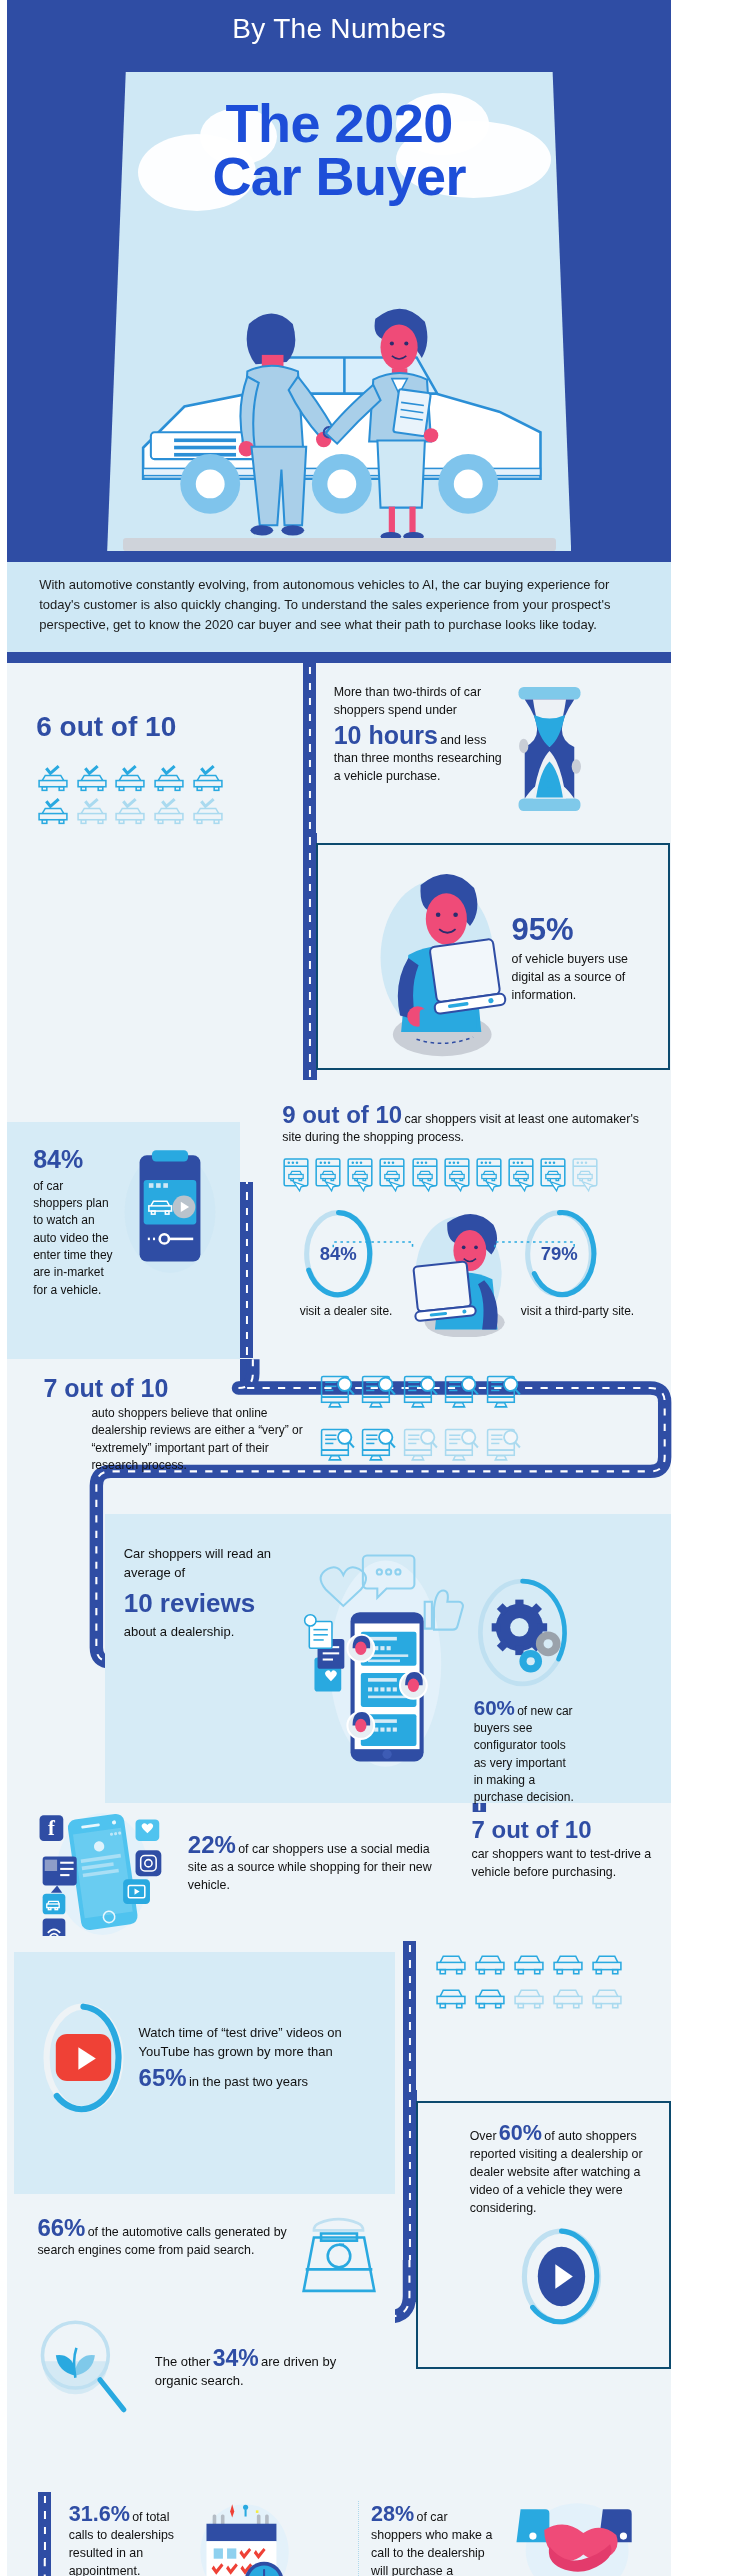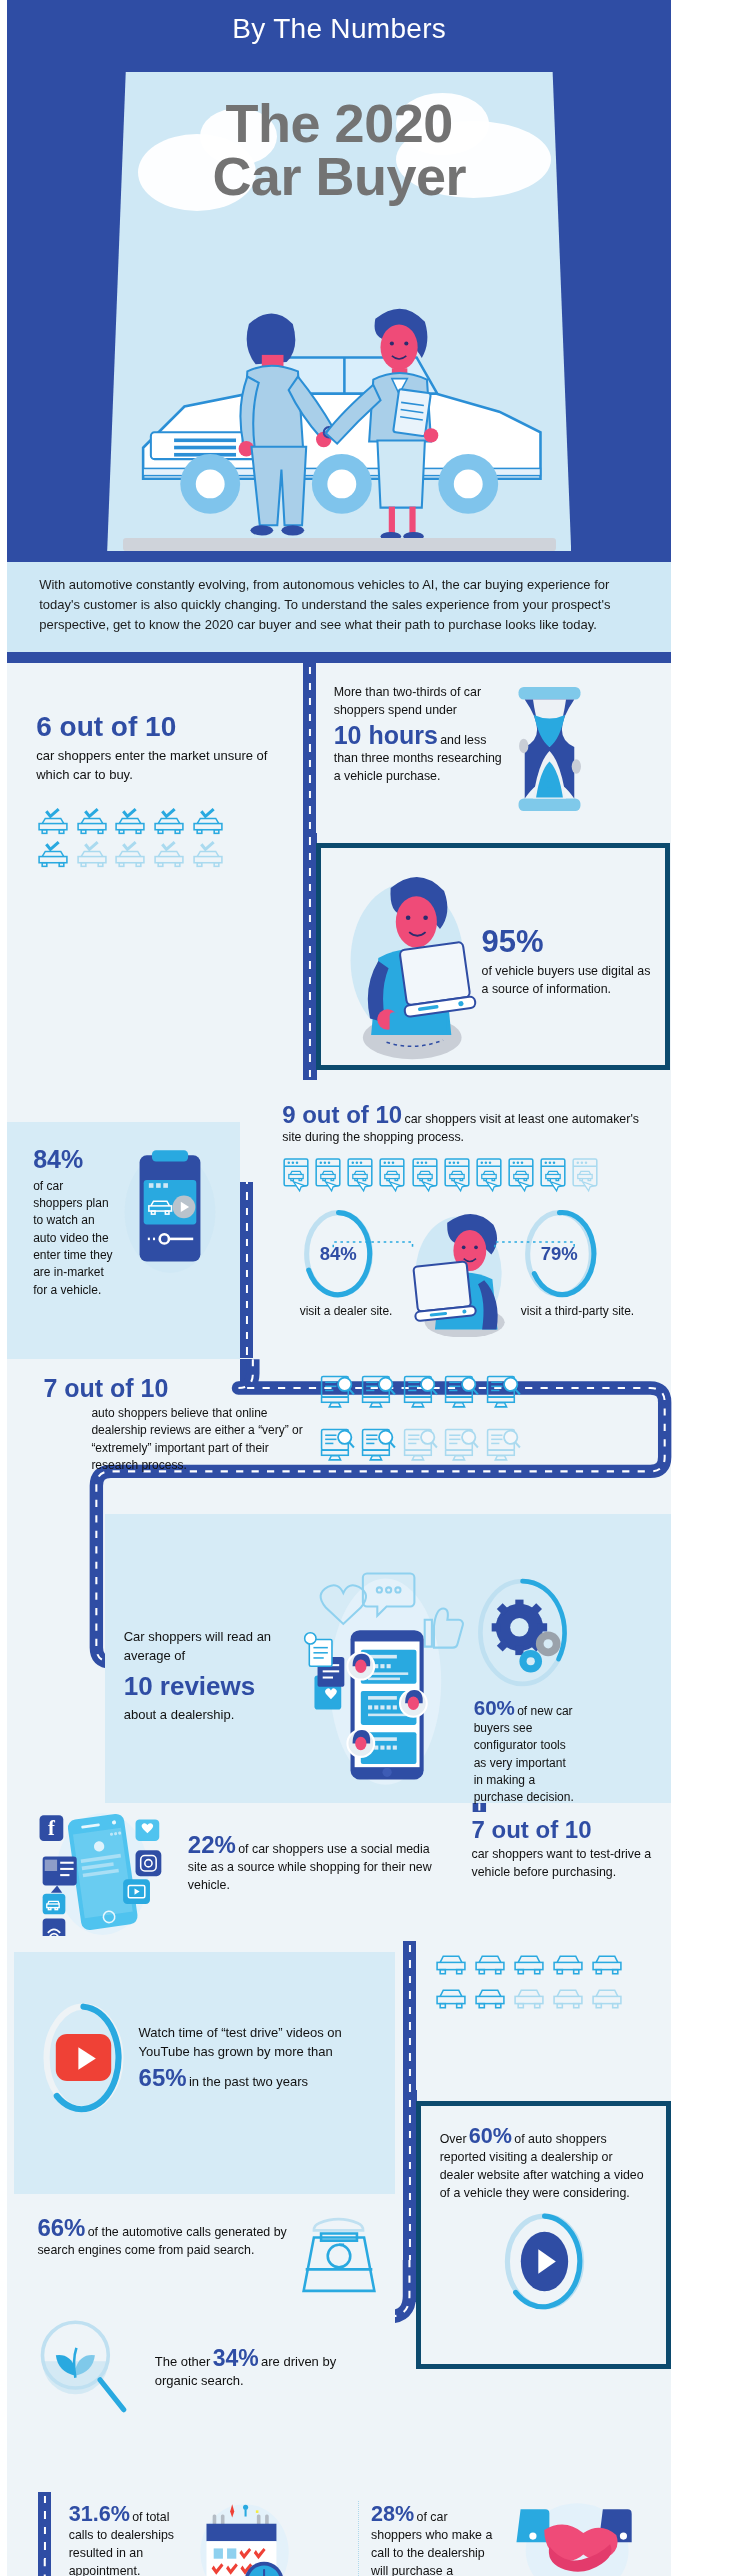--- a/index.html
+++ b/index.html
@@ -25,39 +25,39 @@
   }
   .hero-card {
     position:absolute; left:50%; transform:translateX(-50%);
     top:72px; width:464px; height:479px;
     background:#cfe8f5;
     clip-path: polygon(4% 0, 96% 0, 100% 100%, 0% 100%);
     overflow:hidden;
   }
   .hero-title {
     position:relative; z-index:4; text-align:center;
-    color:#737373; font-size:54px; font-weight:bold; line-height:.98;
+    color:#1d4ed8; font-size:54px; font-weight:bold; line-height:.98;
     padding-top:25px; letter-spacing:-0.5px;
   }
   .cloud { position:absolute; background:#ffffff; border-radius:50%; opacity:.95; }
   .hero-illus { position:absolute; left:0; right:0; bottom:0; height:289px; }
   .ground { position:absolute; left:15.5px; right:15.5px; bottom:0; height:13.4px; background:#cfd3da; border-radius:3.1px;}
 
   
   .intro { background:#cfe8f5; padding:13.4px 32px 17.5px; }
   .intro p { font-size:13px; line-height:1.52; color:#1b1b1b; }
   .bluebar { height:11.3px; background:#2f4da4; }
 
   
   .band { position:relative; }
   .stat-num { color:#2f4da4; font-weight:bold; }
   .bodytext { font-size:12.4px; line-height:1.45; color:#111; }
   .tint { background:#d6ebf6; }
   .plain { background:#eef4f8; }
-  .thinbox { border:5px solid #0c4a6e; }
+  .thinbox { border:2px solid #0c4a6e;padding-left:33px; }
   .dotted-v { border-left:1.5px dotted #aed8ec; }
 
   
   .road-v {
     position:absolute; width:13.4px; background:#2f4da4;
   }
   .road-v:after{
     content:""; position:absolute; left:50%; transform:translateX(-50%);
     top:3.1px; bottom:3.1px; width:2.1px;
     background:repeating-linear-gradient(#fff 0 7.2px, transparent 7.2px 15.5px);
@@ -169,21 +169,20 @@
   <div class="bluebar"></div>
 
   <section class="band" style="height:696px;">
     <div class="road-v" style="left:296px;top:0;height:443px;"></div>
     <div class="road-v" style="left:233px;top:479px;height:216px;"></div>
     <div class="road-corner" style="left:233px;top:430px;width:76px;height:63px;border-right:0;border-top:0;border-bottom-left-radius:36px;background:transparent;"></div>
 
     <div style="position:absolute;left:0;top:0;width:296px;height:519px;background:#eef4f8;">
       <div style="padding:49px 20.6px 0 29px;">
         <div class="stat-num" style="font-size:28px;line-height:1.05;">6 out of 10</div>
-        <div class="bodytext" style="margin-top:5.2px;font-size:13px;">car shoppers enter the market unsure of which car to buy.</div>
         <div class="icon-grid" style="grid-template-columns:repeat(5,34px);margin-top:23px;">
           <span><svg class="carglyph" viewBox="0 0 66 52">
                   <path d="M20 6 l8 10 l16 -14" stroke="#29a9e0" stroke-width="6" fill="none"></path>
                   <path d="M12 30 l6 -10 h30 l6 10" stroke="#29a9e0" stroke-width="3" fill="none"></path>
                   <rect x="6" y="30" width="54" height="12" stroke="#29a9e0" stroke-width="3" fill="none"></rect>
                   <rect x="12" y="42" width="9" height="7" stroke="#29a9e0" stroke-width="3" fill="none"></rect>
                   <rect x="45" y="42" width="9" height="7" stroke="#29a9e0" stroke-width="3" fill="none"></rect>
                 </svg></span>
           <span><svg class="carglyph" viewBox="0 0 66 52">
                   <path d="M20 6 l8 10 l16 -14" stroke="#29a9e0" stroke-width="6" fill="none"></path>
@@ -703,21 +702,21 @@
                   <rect x="5" y="45" width="52" height="10" stroke="#29a9e0" stroke-width="3" fill="none"></rect>
                   <path d="M24 56 h14 l4 8 h-22 Z" stroke="#29a9e0" stroke-width="3" fill="none"></path>
                   <circle cx="50" cy="20" r="13" fill="#fff" stroke="#29a9e0" stroke-width="3.5"></circle>
                   <line x1="59" y1="30" x2="68" y2="40" stroke="#29a9e0" stroke-width="4"></line>
                 </svg></span>
         </div>
       </div>
     </div>
 
     <div class="tint" style="position:absolute;left:98px;top:155px;width:566px;height:289px;z-index:1;">
-      <div style="display:flex;padding:31px 15.5px 0 18.5px;gap:5px;align-items:center;">
+      <div style="display:flex;padding:31px 15.5px 0 18.5px;gap:5px;">
         <div style="width:170px;">
           <div class="bodytext" style="font-size:13px;">Car shoppers will read an average of</div>
           <div class="stat-num" style="font-size:26px;margin-top:5.2px;">10 reviews</div>
           <div class="bodytext" style="font-size:13px;margin-top:4.1px;">about a dealership.</div>
         </div>
 
         <svg width="170" height="227" viewBox="0 0 330 440">
           <ellipse cx="168" cy="230" rx="108" ry="200" fill="#e3f1fa"></ellipse>
           <g stroke="#8fd1ef" stroke-width="4" fill="none">
             <path d="M132 20 h84 a8 8 0 0 1 8 8 v48 a8 8 0 0 1 -8 8 h-46 l-18 18 v-18 h-20 a8 8 0 0 1 -8 -8 v-48 a8 8 0 0 1 8 -8 Z"></path>

